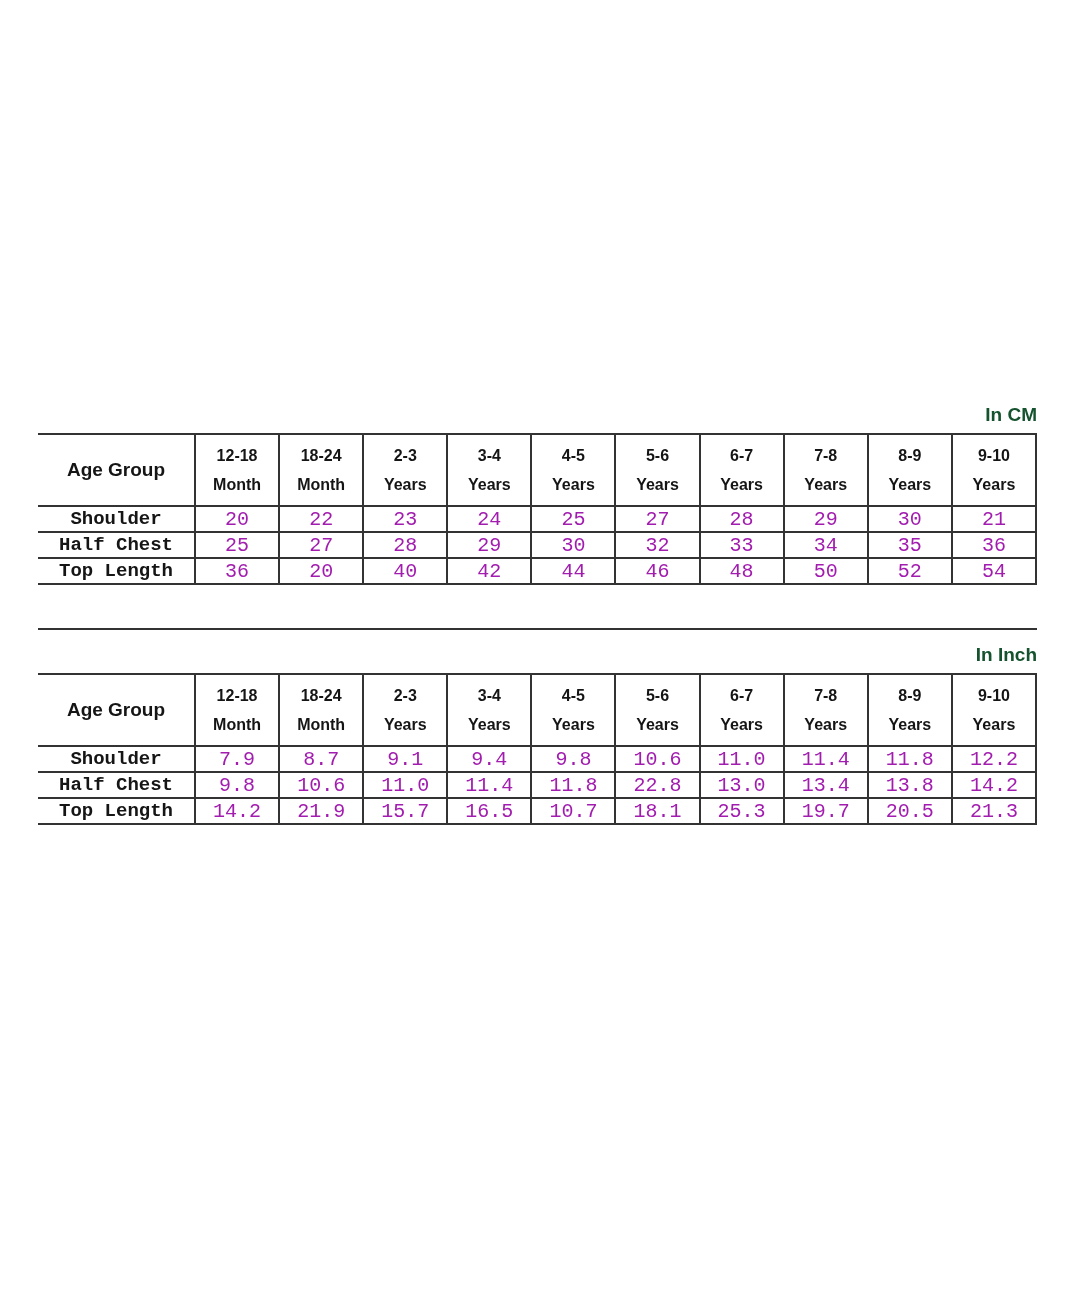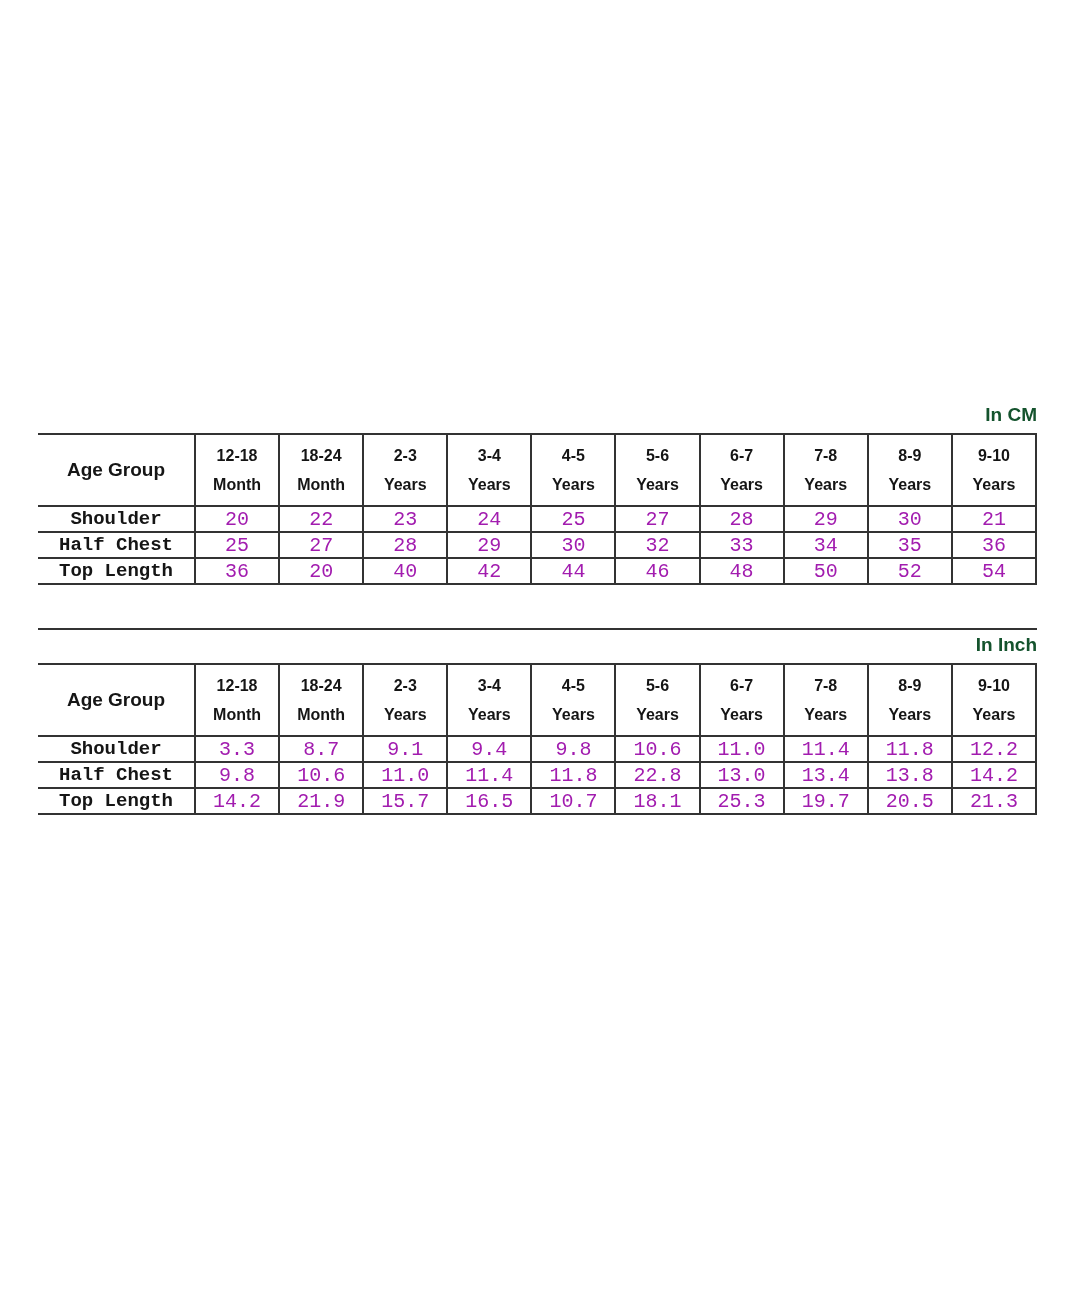--- a/index.html
+++ b/index.html
@@ -51,21 +51,21 @@
     font-weight: bold; font-size: 19px; color: #151515;
   }
   td.val {
     font-weight: normal;
     font-size: 20px;
     color: #a21caf;
   }
   .section-inch {
     margin-top: 43px;
     border-top: 2px solid #333333;
-    padding-top: 4px;
+    padding-top: 14px;
   }
 </style>
 </head>
 <body>
 
 <div class="chart-wrap">
 
   <section class="section-cm">
     <div class="table-title">In CM</div>
     <table class="size-table">
@@ -228,21 +228,21 @@
             </th>
             <th class="col-head">
               <div>9-10</div>
               <div>Years</div>
             </th>
           </tr>
         </thead>
         <tbody>
           <tr>
             <th class="row-label">Shoulder</th>
-            <td class="val">3.3</td>
+            <td class="val">7.9</td>
             <td class="val">8.7</td>
             <td class="val">9.1</td>
             <td class="val">9.4</td>
             <td class="val">9.8</td>
             <td class="val">10.6</td>
             <td class="val">11.0</td>
             <td class="val">11.4</td>
             <td class="val">11.8</td>
             <td class="val">12.2</td>
           </tr>

